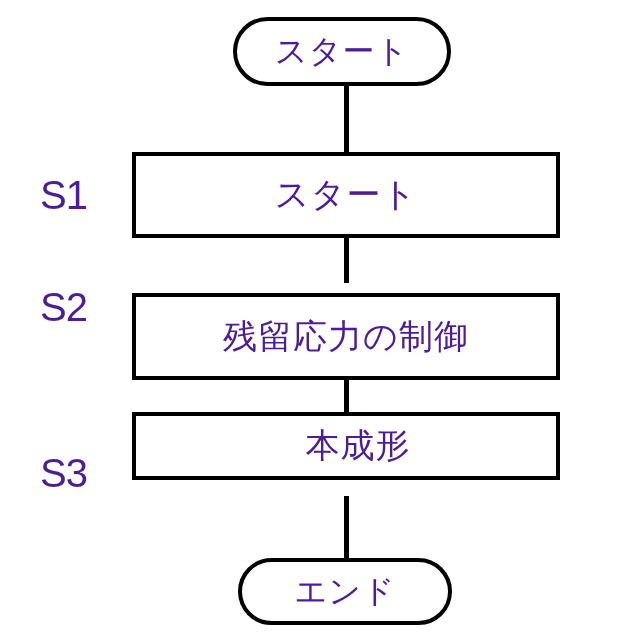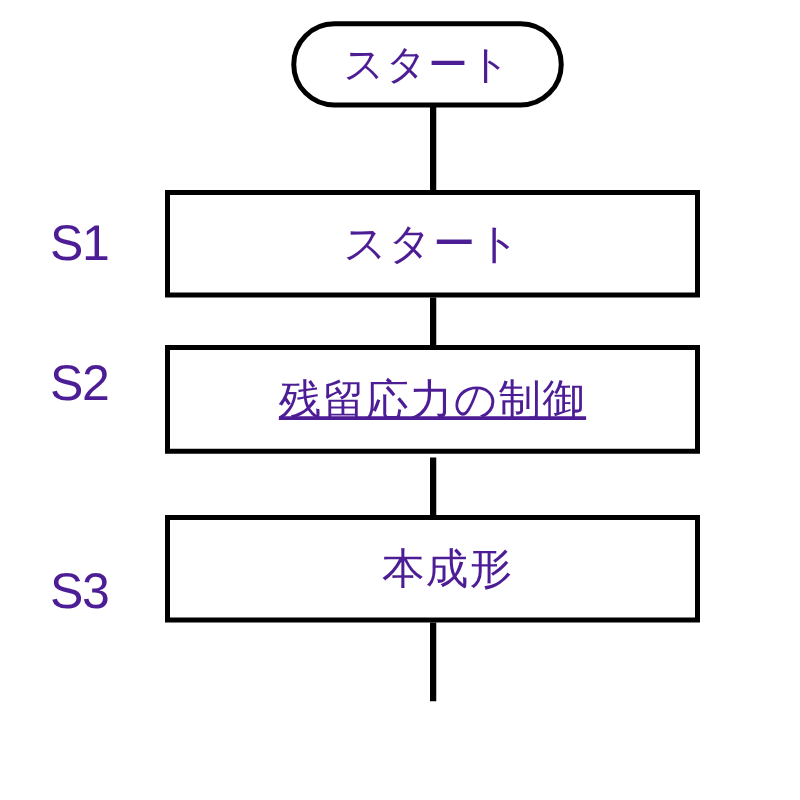--- a/index.html
+++ b/index.html
@@ -57,22 +57,22 @@
     box-sizing: border-box;
     border: 4px solid #000000;
     background: #ffffff;
     display: flex;
     align-items: center;
     justify-content: center;
     font-size: 34px;
     letter-spacing: 1px;
   }
   .box-s1 { top: 152px; height: 86px; }
-  .box-s2 { top: 276px; height: 87px; text-decoration: underline; }
-  .box-s3 { top: 412px; height: 86px; padding-left: 24px; }
+  .box-s2 { top: 293px; height: 87px; }
+  .box-s3 { top: 412px; height: 68px; padding-left: 24px; }
   .step-id {
     position: absolute;
     left: 40px;
     width: 78px;
     text-align: left;
     font-size: 40px;
     line-height: 48px;
     letter-spacing: -1px;
   }
   .id-s1 { top: 171px; }
@@ -100,14 +100,17 @@
   <div class="step-box box-s1">
     <span>スタート</span>
   </div>
   <div class="step-box box-s2">
     <span>残留応力の制御</span>
   </div>
   <div class="step-box box-s3">
     <span>本成形</span>
   </div>
 
+  <div class="terminal end">
+    <span>エンド</span>
+  </div>
 
 </div>
 
 </body></html>

